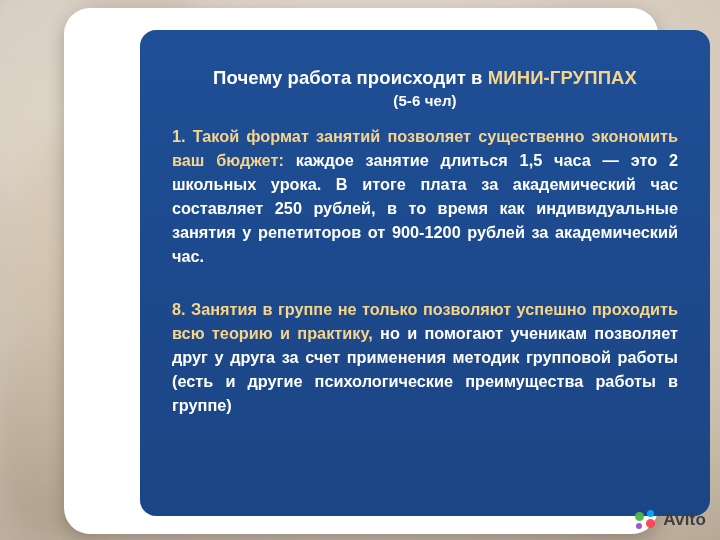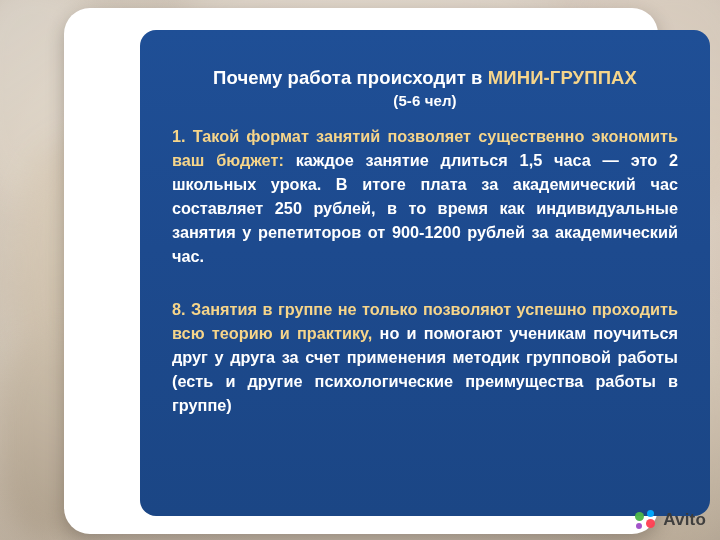--- a/index.html
+++ b/index.html
@@ -173,21 +173,21 @@
         <div class="title">
           <span class="plain">Почему работа происходит в </span><span>МИНИ-ГРУППАХ</span>
           <div class="title-line2">(5-6 чел)</div>
         </div>
 
         <p class="para para-1">
           <span class="hl">1. Такой формат занятий позволяет существенно экономить ваш бюджет:</span><span> каждое занятие длиться 1,5 часа — это 2 школьных урока. В итоге плата за академический час составляет 250 рублей, в то время как индивидуальные занятия у репетиторов от 900-1200 рублей за академический час.</span>
         </p>
 
         <p class="para para-2">
-          <span class="hl">8. Занятия в группе не только позволяют успешно проходить всю теорию и практику,</span><span> но и помогают ученикам поучиться друг у друга за счет применения методик групповой работы (есть и другие психологические преимущества работы в группе)</span>
+          <span class="hl">8. Занятия в группе не только позволяют успешно проходить всю теорию и практику,</span><span> но и помогают ученикам позволяет друг у друга за счет применения методик групповой работы (есть и другие психологические преимущества работы в группе)</span>
         </p>
 
       </div>
     </div>
   </div>
 
   <div class="avito">
     <span class="avito-dots">
       <i class="d1"></i>
         <i class="d2"></i>

